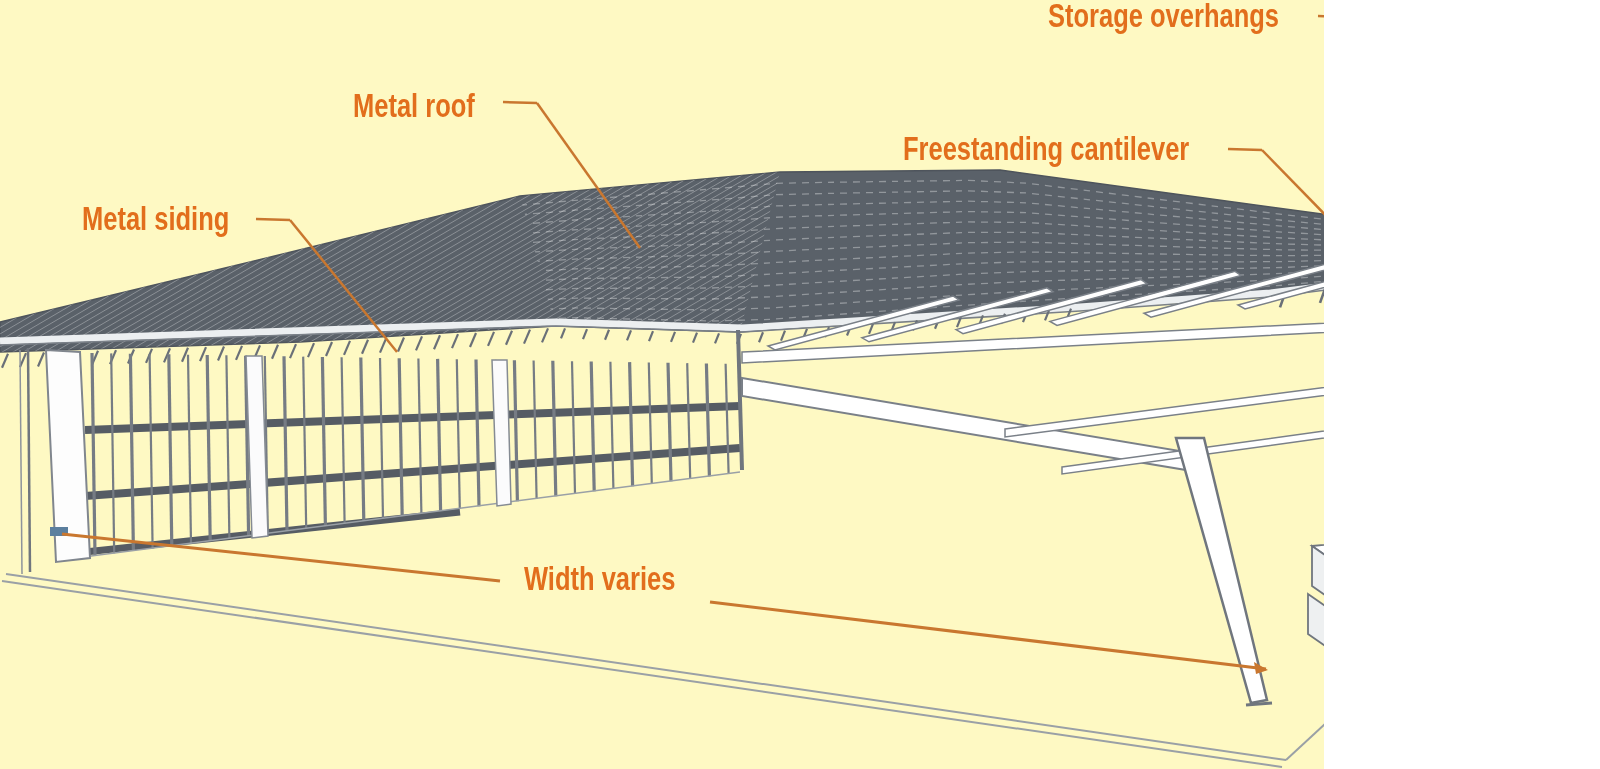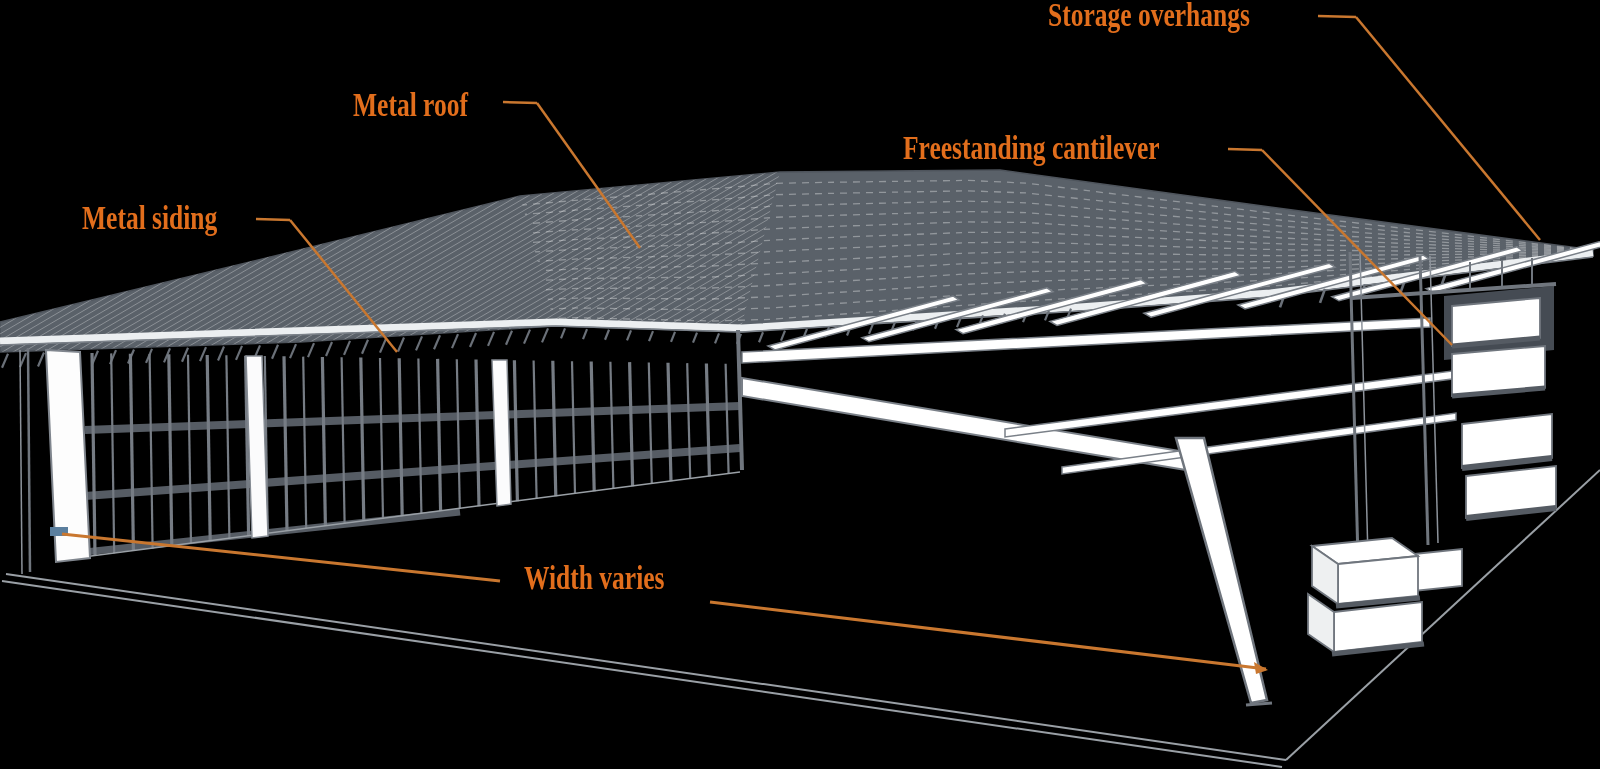--- a/index.html
+++ b/index.html
@@ -1,22 +1,22 @@
 <!DOCTYPE html>
 <html><head>
 <meta charset="utf-8">
 <style>
   :root{
     --label:#e26e1c;
     --leader:#c9772f;
     --ink:#7a8088;
   }
   html,body{margin:0;padding:0;background:#ffffff;}
-  #stage{position:relative;width:1600px;height:769px;background:#000000;overflow:hidden;
-         font-family:Liberation Serif, serif;}
+  #stage{position:relative;width:1324px;height:769px;background:#fef9c3;overflow:hidden;
+         font-family:Liberation Sans, sans-serif;}
   #drawing{position:absolute;left:0;top:0;}
   .ann{position:absolute;font-weight:700;font-size:34px;line-height:1.0;color:var(--label);
        white-space:nowrap;transform:scaleX(.75);transform-origin:0 0;letter-spacing:0px;}
 </style>
 </head>
 <body>
 
 <div id="stage">
 
   <svg id="drawing" width="1600" height="769" viewBox="0 0 1600 769">

